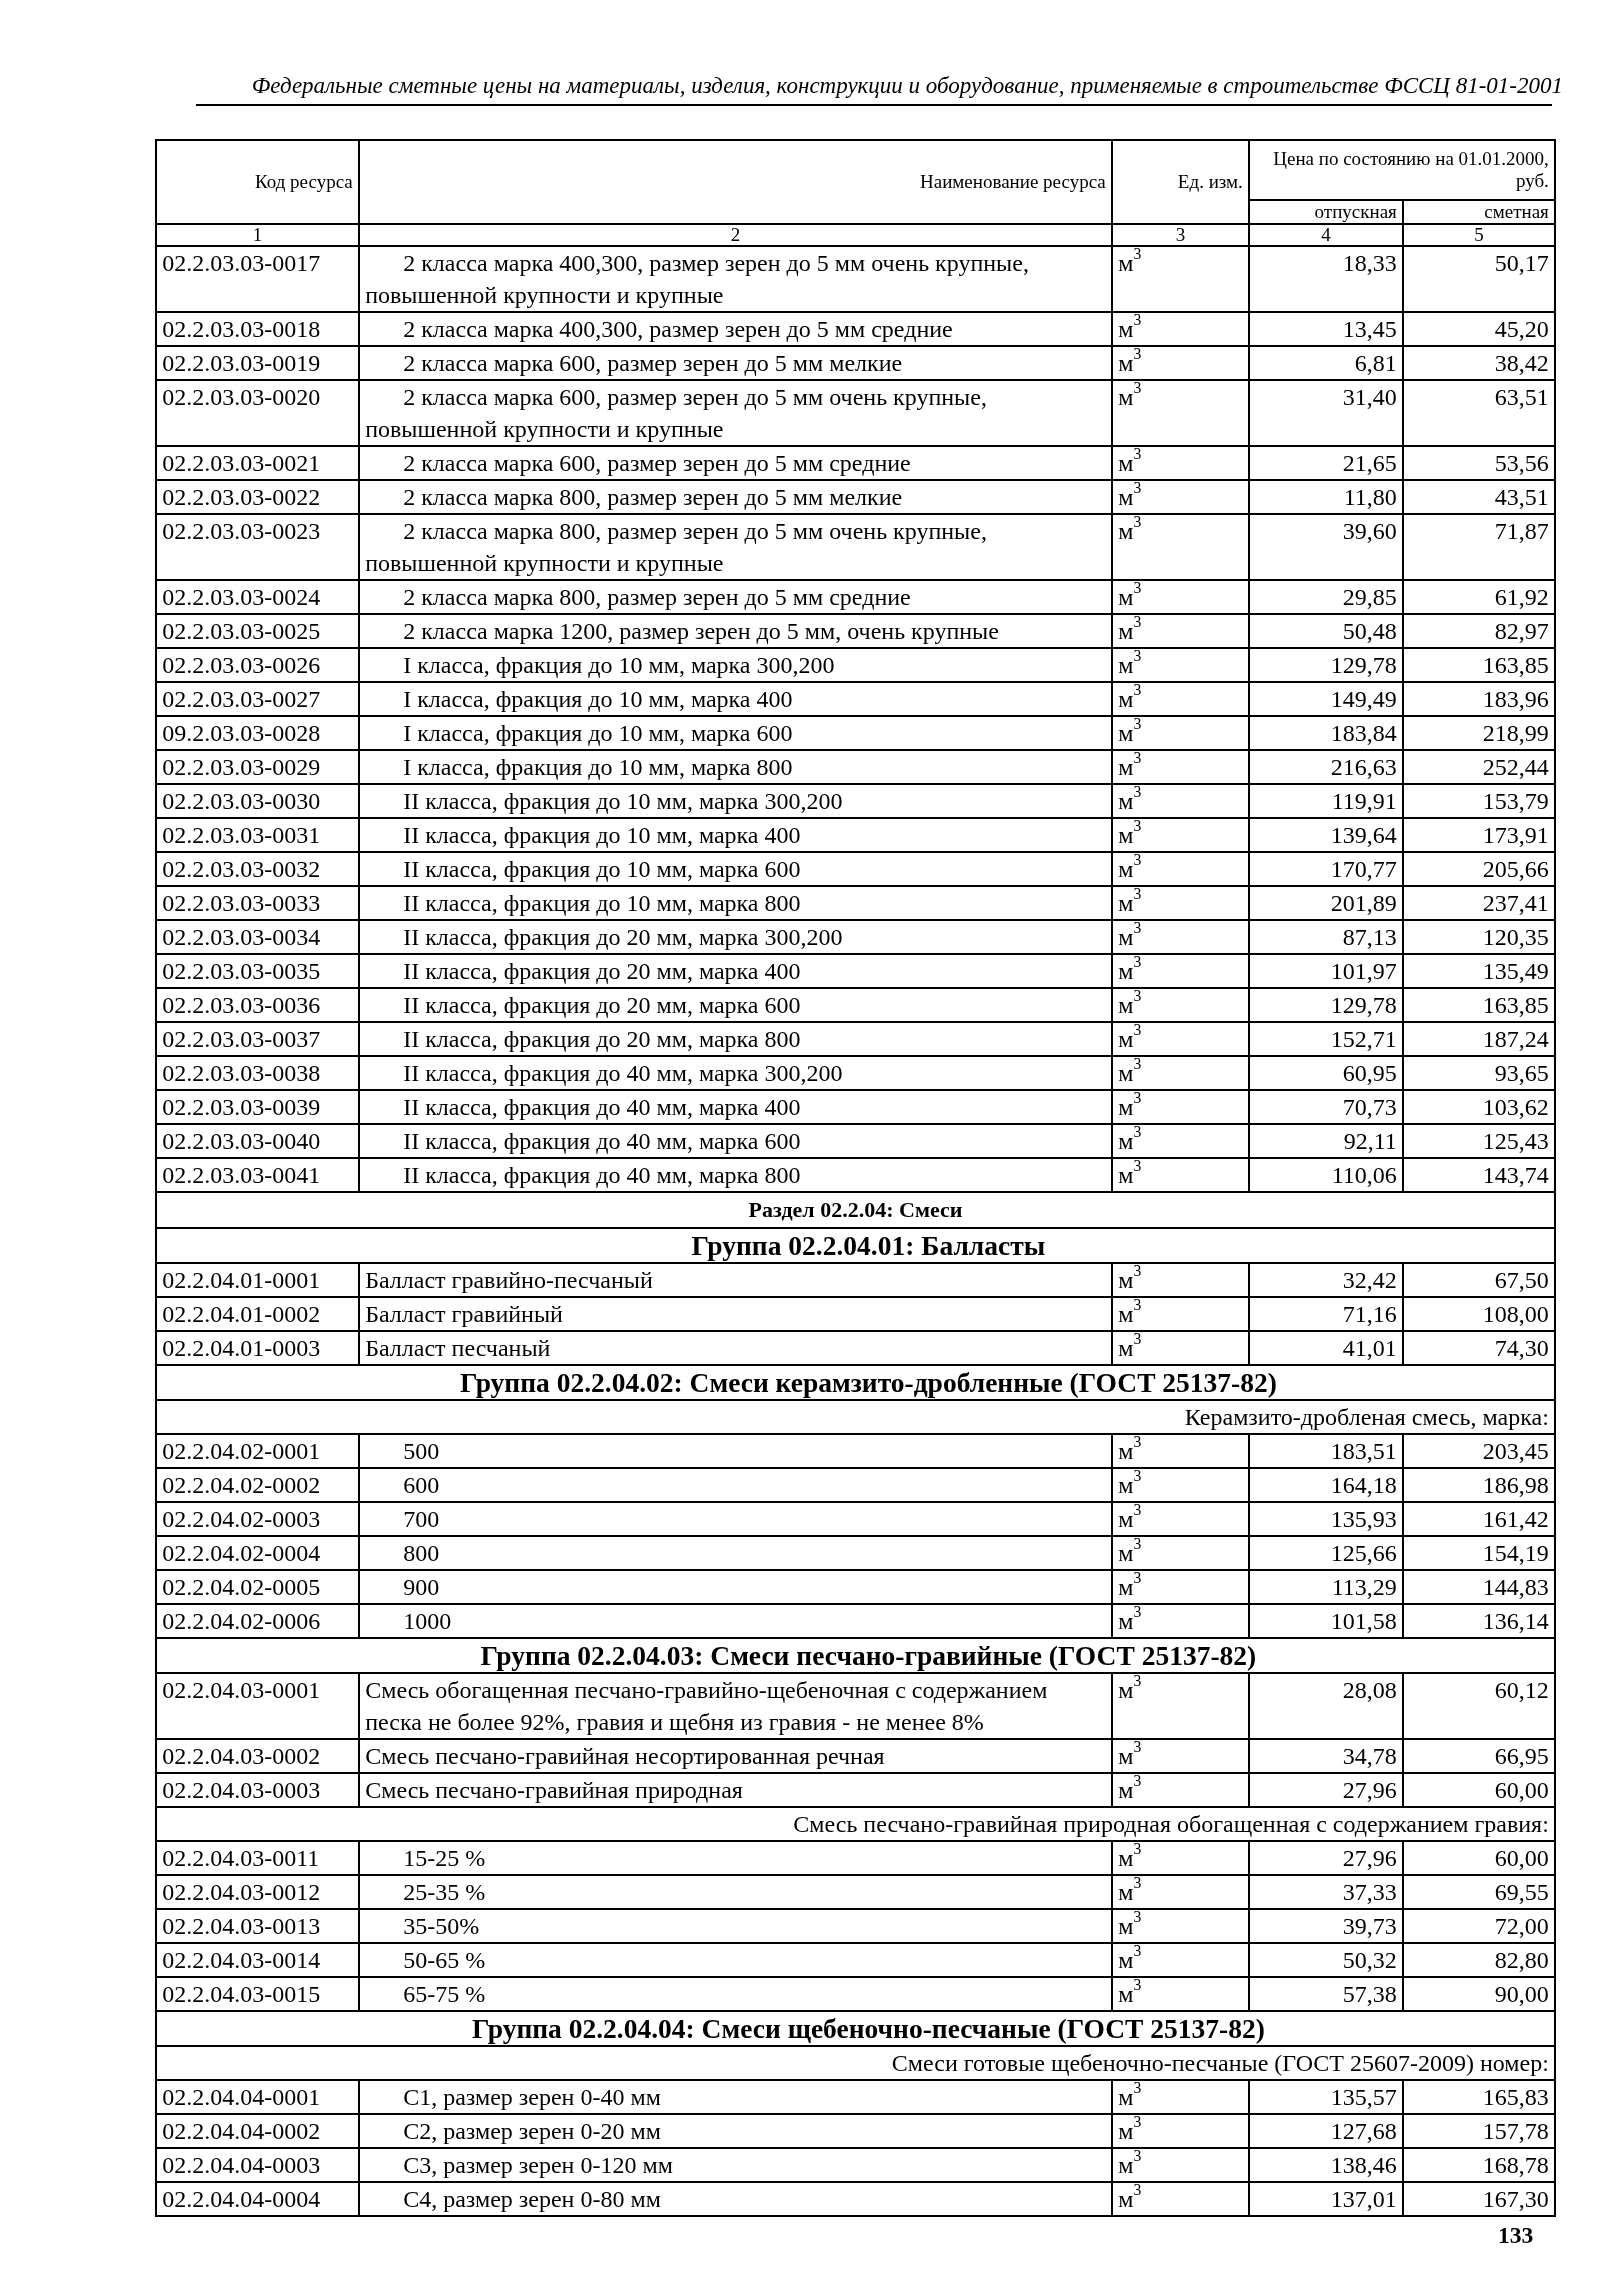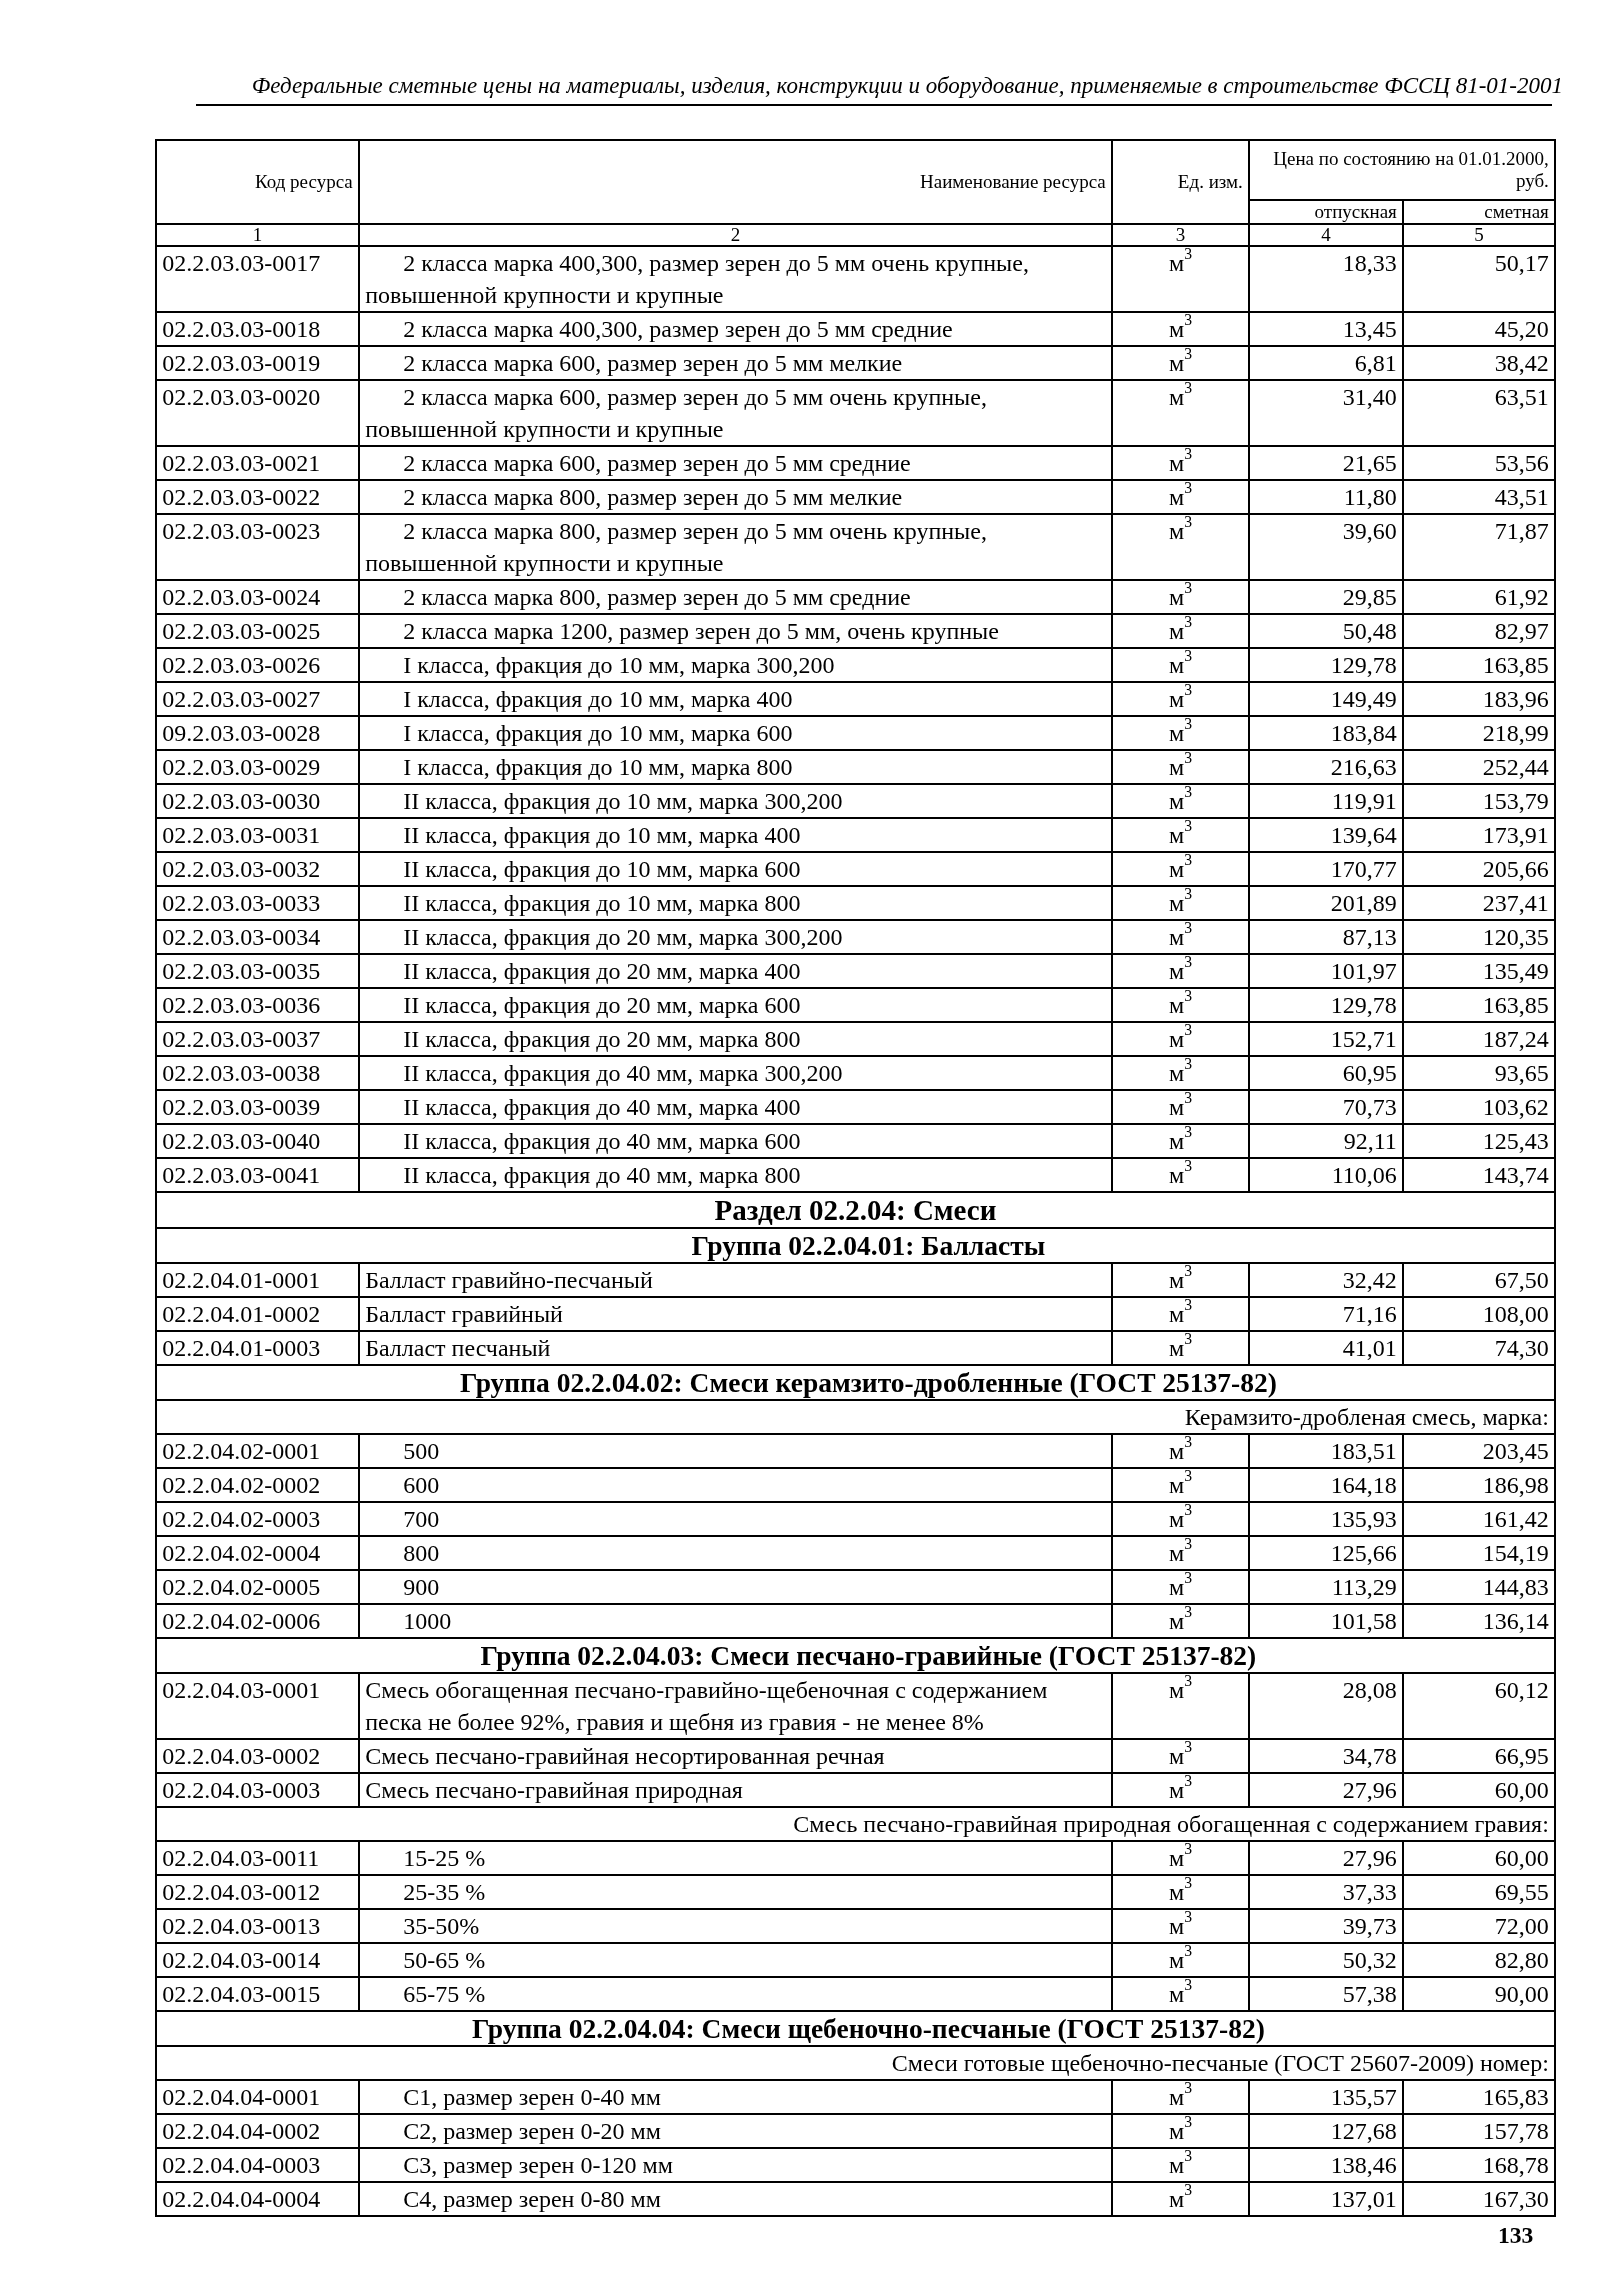--- a/index.html
+++ b/index.html
@@ -15,24 +15,24 @@
     font-size: 24px; line-height: 32px;
   }
   table.price td, table.price th { border: 2px solid #000; padding: 0 5.2px; vertical-align: top; }
   col.c1 { width: 203px; } col.c2 { width: 753px; } col.c3 { width: 137px; } col.c4 { width: 154px; } col.c5 { width: 152px; }
   th { font-weight: normal; font-size: 19px; line-height: 22px; text-align: right; vertical-align: middle !important; }
   th.tall { height: 81px; }
   th.sub { height: 19.6px; }
   tr.numrow td { font-size: 19px; line-height: 19.6px; text-align: center; }
   td.code { white-space: nowrap; padding-left: 3.9px; }
   td.name .ind { display: inline-block; width: 38px; }
-  td.unit { text-align: center; }
+  td.unit { text-align: left; }
   td.num { text-align: right; }
   sup { font-size: 15.7px; line-height: 0; position: relative; top: -2.6px; }
-  tr.section td { text-align: center; font-weight: bold; font-size: 29px; line-height: 34px; }
+  tr.section td { text-align: center; font-weight: bold; font-size: 22px; line-height: 34px; }
   tr.group td { text-align: center; font-weight: bold; font-size: 27.5px; line-height: 33px; padding-left: 31px; }
   tr.subhead td.blank { border-right: none; }
   tr.subhead td.text { border-left: none; padding-left: 0; text-align: right; }
   .page-number { position: absolute; left: 1498px; top: 2222px; font-size: 23.6px; font-weight: bold; }
 </style>
 </head>
 <body>
 
 <div class="running-head">Федеральные сметные цены на материалы, изделия, конструкции и оборудование, применяемые в строительстве ФССЦ 81-01-2001</div>
 <div class="head-rule"></div>

